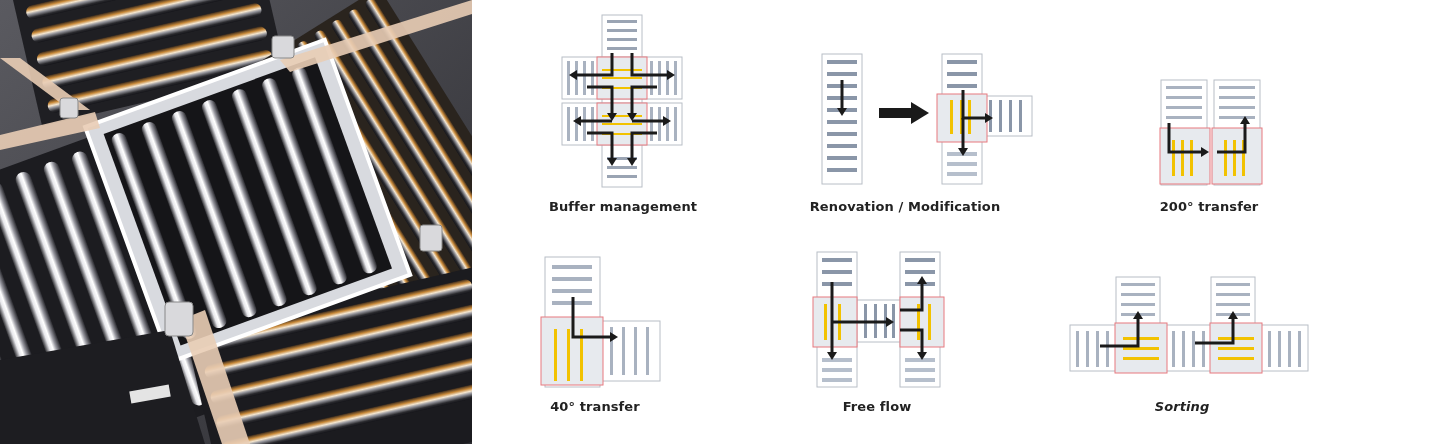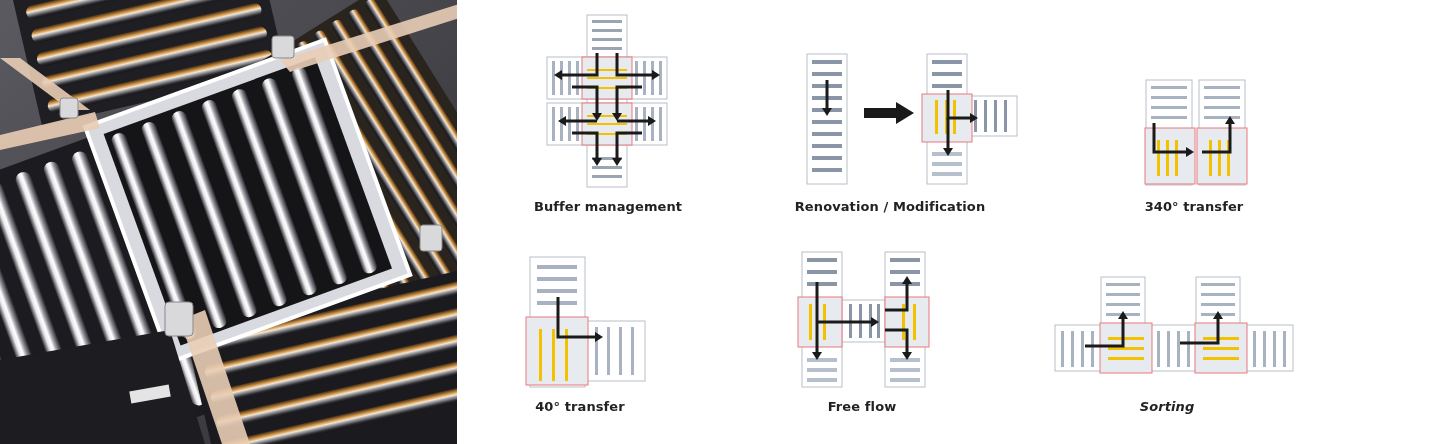--- a/index.html
+++ b/index.html
@@ -1,19 +1,19 @@
 <!DOCTYPE html>
 <html><head>
 <meta charset="utf-8">
 <style>
   html, body { margin:0; padding:0; }
   body { width:1450px; height:444px; background:#ffffff; position:relative; overflow:hidden; font-family:"Liberation Sans", sans-serif; }
   .photo { position:absolute; left:0; top:0; width:472px; height:444px; overflow:hidden; background:#3a3a3e; }
   .photo svg { display:block; }
-  .panel { position:absolute; left:457px; top:0; width:932px; height:444px; background:#fff; }
+  .panel { position:absolute; left:472px; top:0; width:932px; height:444px; background:#fff; }
   .tile { position:absolute; }
   .tile svg { position:absolute; left:0; top:0; overflow:visible; }
   .caption { position:absolute; font-family:"DejaVu Sans", sans-serif; font-weight:bold; font-size:13px; color:#222; white-space:nowrap; transform:translateX(-50%); letter-spacing:0.1px; }
 </style>
 </head>
 <body>
 
 <div class="photo">
   <svg width="472" height="444" viewBox="0 0 472 444">
     <defs>
@@ -272,21 +272,21 @@
           <rect x="83" y="62" width="3" height="36"></rect>
         </g>
       <g stroke="#1a1a1a" stroke-width="3" fill="none">
           <path d="M10 45 V74 H42"></path>
           <path d="M58 74 H86 V46"></path>
         </g>
       <polygon points="50,74 42,69 42,79" fill="#1a1a1a"></polygon>
       <polygon points="86,38 81,46 91,46" fill="#1a1a1a"></polygon>
     </svg>
   </div>
-  <div class="caption" style="left:737px; top:199px;">340° transfer</div>
+  <div class="caption" style="left:737px; top:199px;">200° transfer</div>
 
   <div class="tile" style="left:68px; top:255px; width:125px; height:135px;">
     <svg width="125" height="135">
       <rect x="5" y="2" width="55" height="130" fill="#fff" stroke="#b8bec6"></rect>
       <g fill="#a9b2c0">
           <rect x="12" y="10" width="40" height="4"></rect>
           <rect x="12" y="22" width="40" height="4"></rect>
           <rect x="12" y="34" width="40" height="4"></rect>
           <rect x="12" y="46" width="40" height="4"></rect>
         </g>

